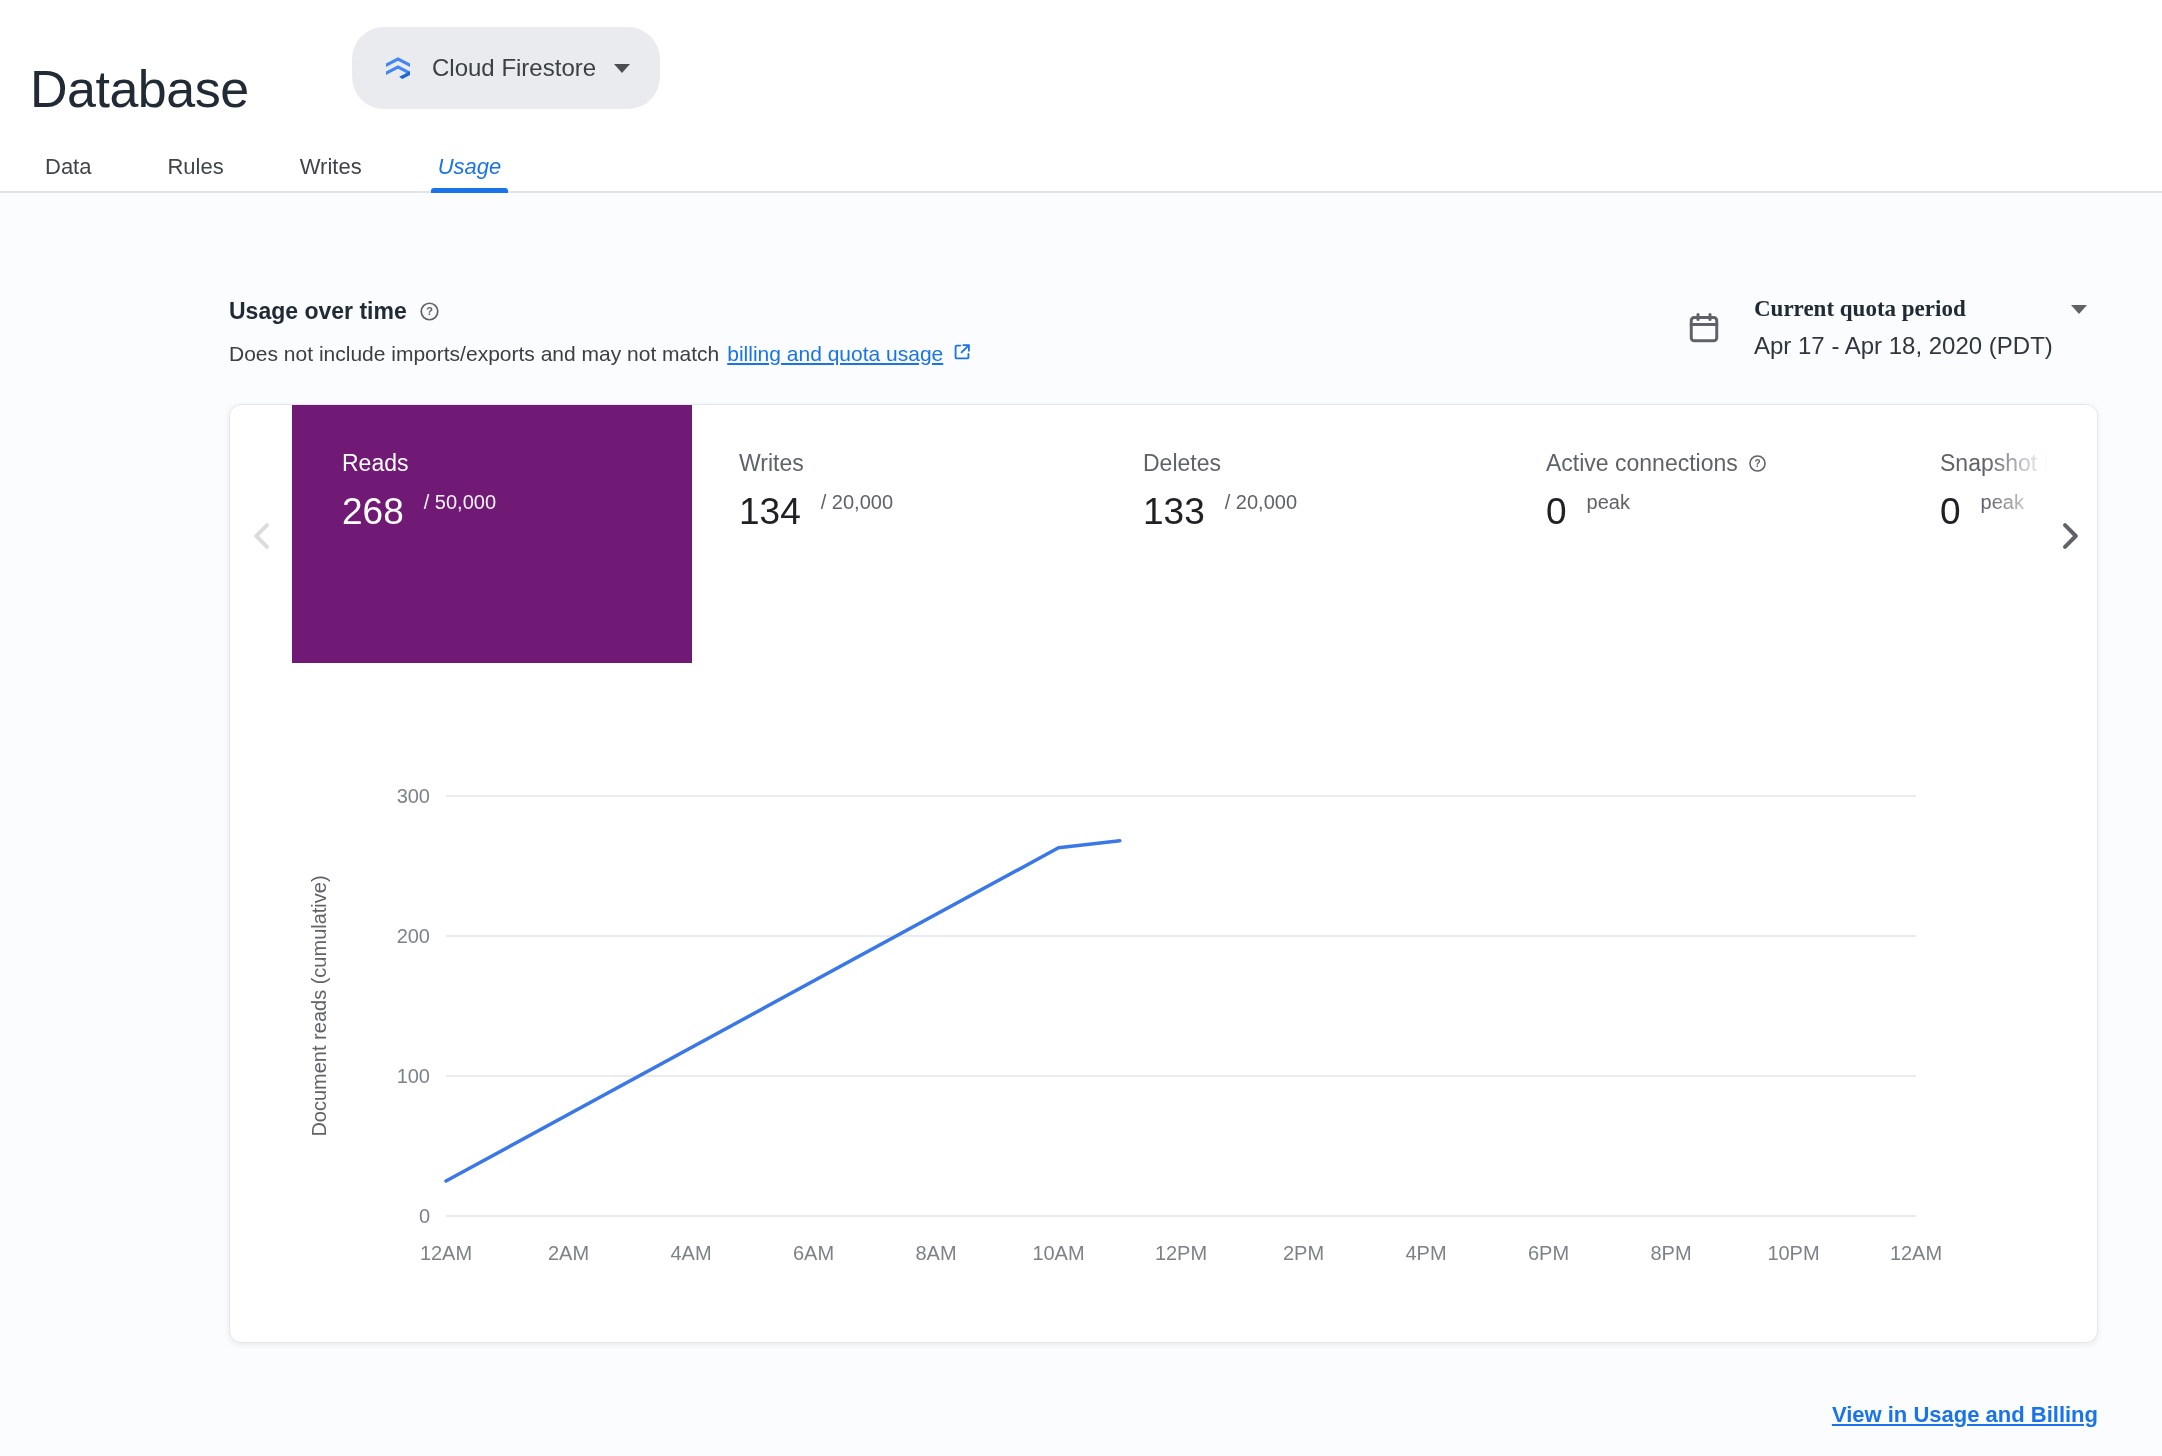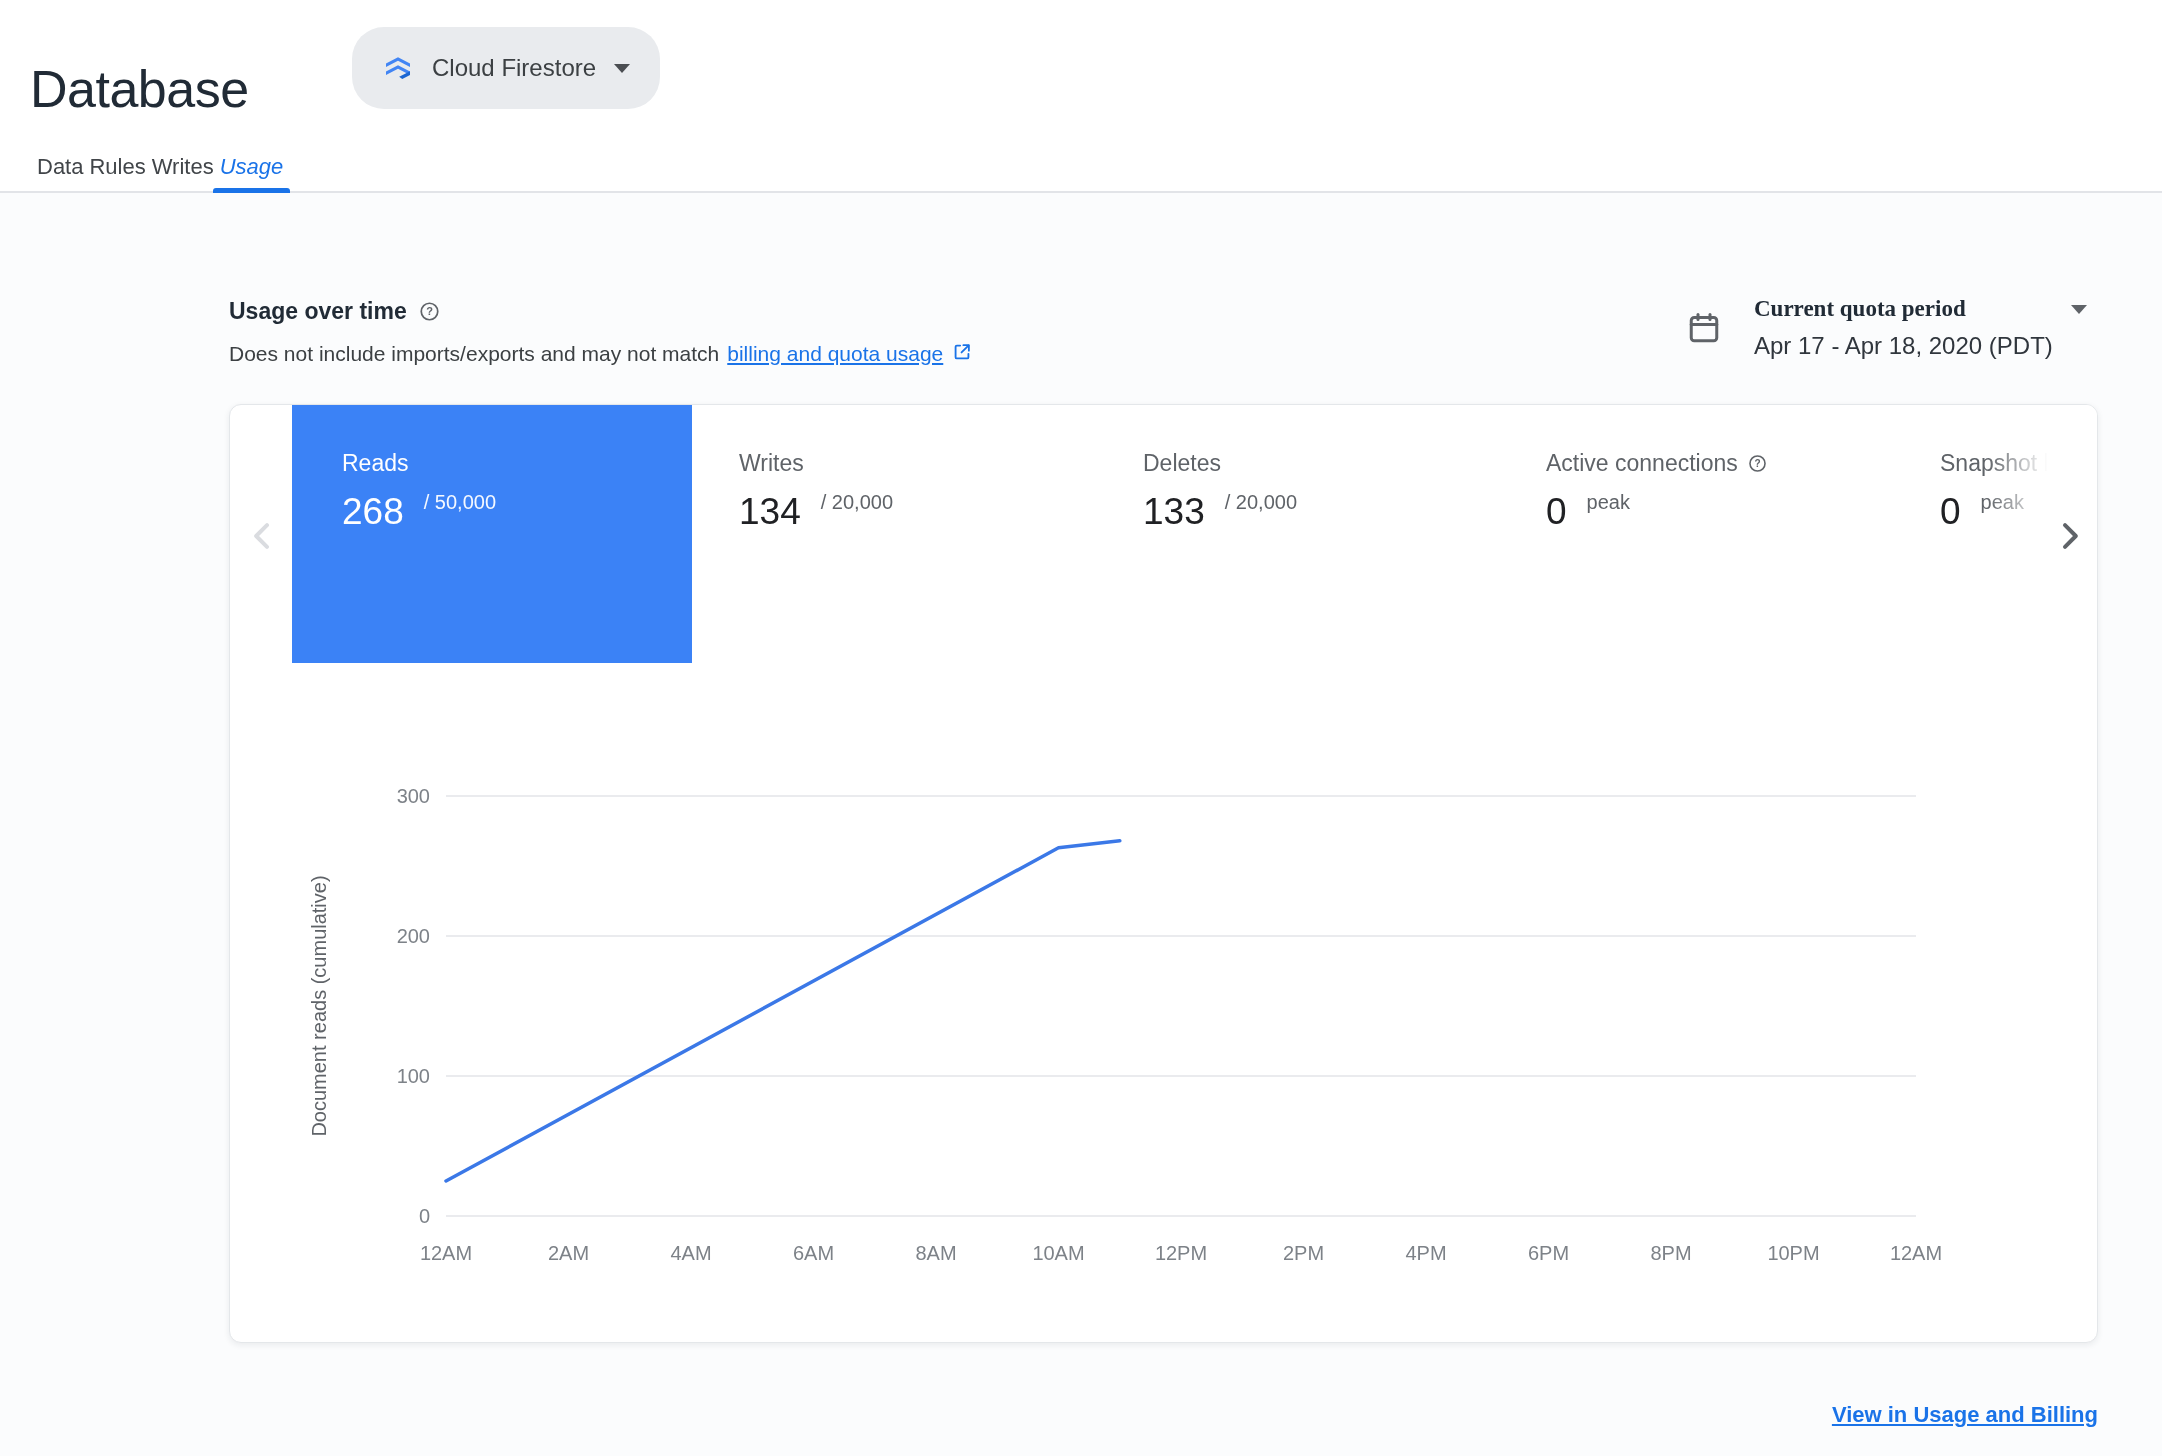--- a/index.html
+++ b/index.html
@@ -15,21 +15,21 @@
     position:absolute;left:352px;top:27px;height:82px;border:none;cursor:pointer;
     display:flex;align-items:center;gap:18px;padding:0 30px;border-radius:32px;background:#e9ebee;
     font-family:inherit;
   }
   .product-pill .pill-label{font-size:24px;color:#3c4043;font-weight:500;}
   .caret{width:0;height:0;border-left:8px solid transparent;border-right:8px solid transparent;border-top:9px solid #4a4d51;}
   .caret.gray{border-top-color:#5f6368;}
 
   
   .tab-divider{position:absolute;left:0;right:0;top:191px;height:2px;background:#e2e4e8;}
-  .tabs{position:absolute;left:34px;top:140px;height:53px;display:flex;z-index:2;}
+  .tabs{position:absolute;left:42px;top:140px;height:53px;display:flex;gap:70px;z-index:2;}
   .tab{position:relative;display:flex;align-items:center;height:53px;padding:0 3px;font-size:22px;font-weight:500;color:#414549;cursor:pointer;}
   .tab.active{color:#1a73e8;font-style:italic;}
   .tab.active .tab-underline{position:absolute;left:-4px;right:-4px;bottom:0;height:5px;border-radius:3px 3px 0 0;background:#1a73e8;}
 
   
   .usage-heading{position:absolute;left:229px;top:298px;display:flex;align-items:center;gap:11px;z-index:2;}
   .usage-heading .h-text{font-size:23px;font-weight:700;color:#212b36;}
   .usage-desc{position:absolute;left:229px;top:340px;font-size:21px;color:#3c4043;z-index:2;display:flex;align-items:center;gap:8px;}
   .usage-desc a{color:#1a73e8;text-decoration:underline;cursor:pointer;}
   .ext-icon{display:inline-block;transform:translateY(1px);}
@@ -152,21 +152,21 @@
   </div>
 
   <section class="card">
 
     <button class="nav-chev left">
       <svg width="40" height="40" viewBox="0 0 24 24" fill="none" stroke="#dadce0" stroke-width="2.4" stroke-linecap="round" stroke-linejoin="round">
         <path d="M15 5.5 L8.5 12 L15 18.5"></path>
       </svg>
     </button>
 
-    <div class="metric-tile tile-reads selected" style="background: #3b82f6;">
+    <div class="metric-tile tile-reads selected" style="background: #701a75;">
       <div class="metric-label">
           <span>Reads</span>
         </div>
       <div class="metric-value-row">
         <span class="metric-value">268</span>
         <span class="metric-quota">/ 50,000</span>
       </div>
     </div>
 
     <div class="metric-tile tile-writes">

